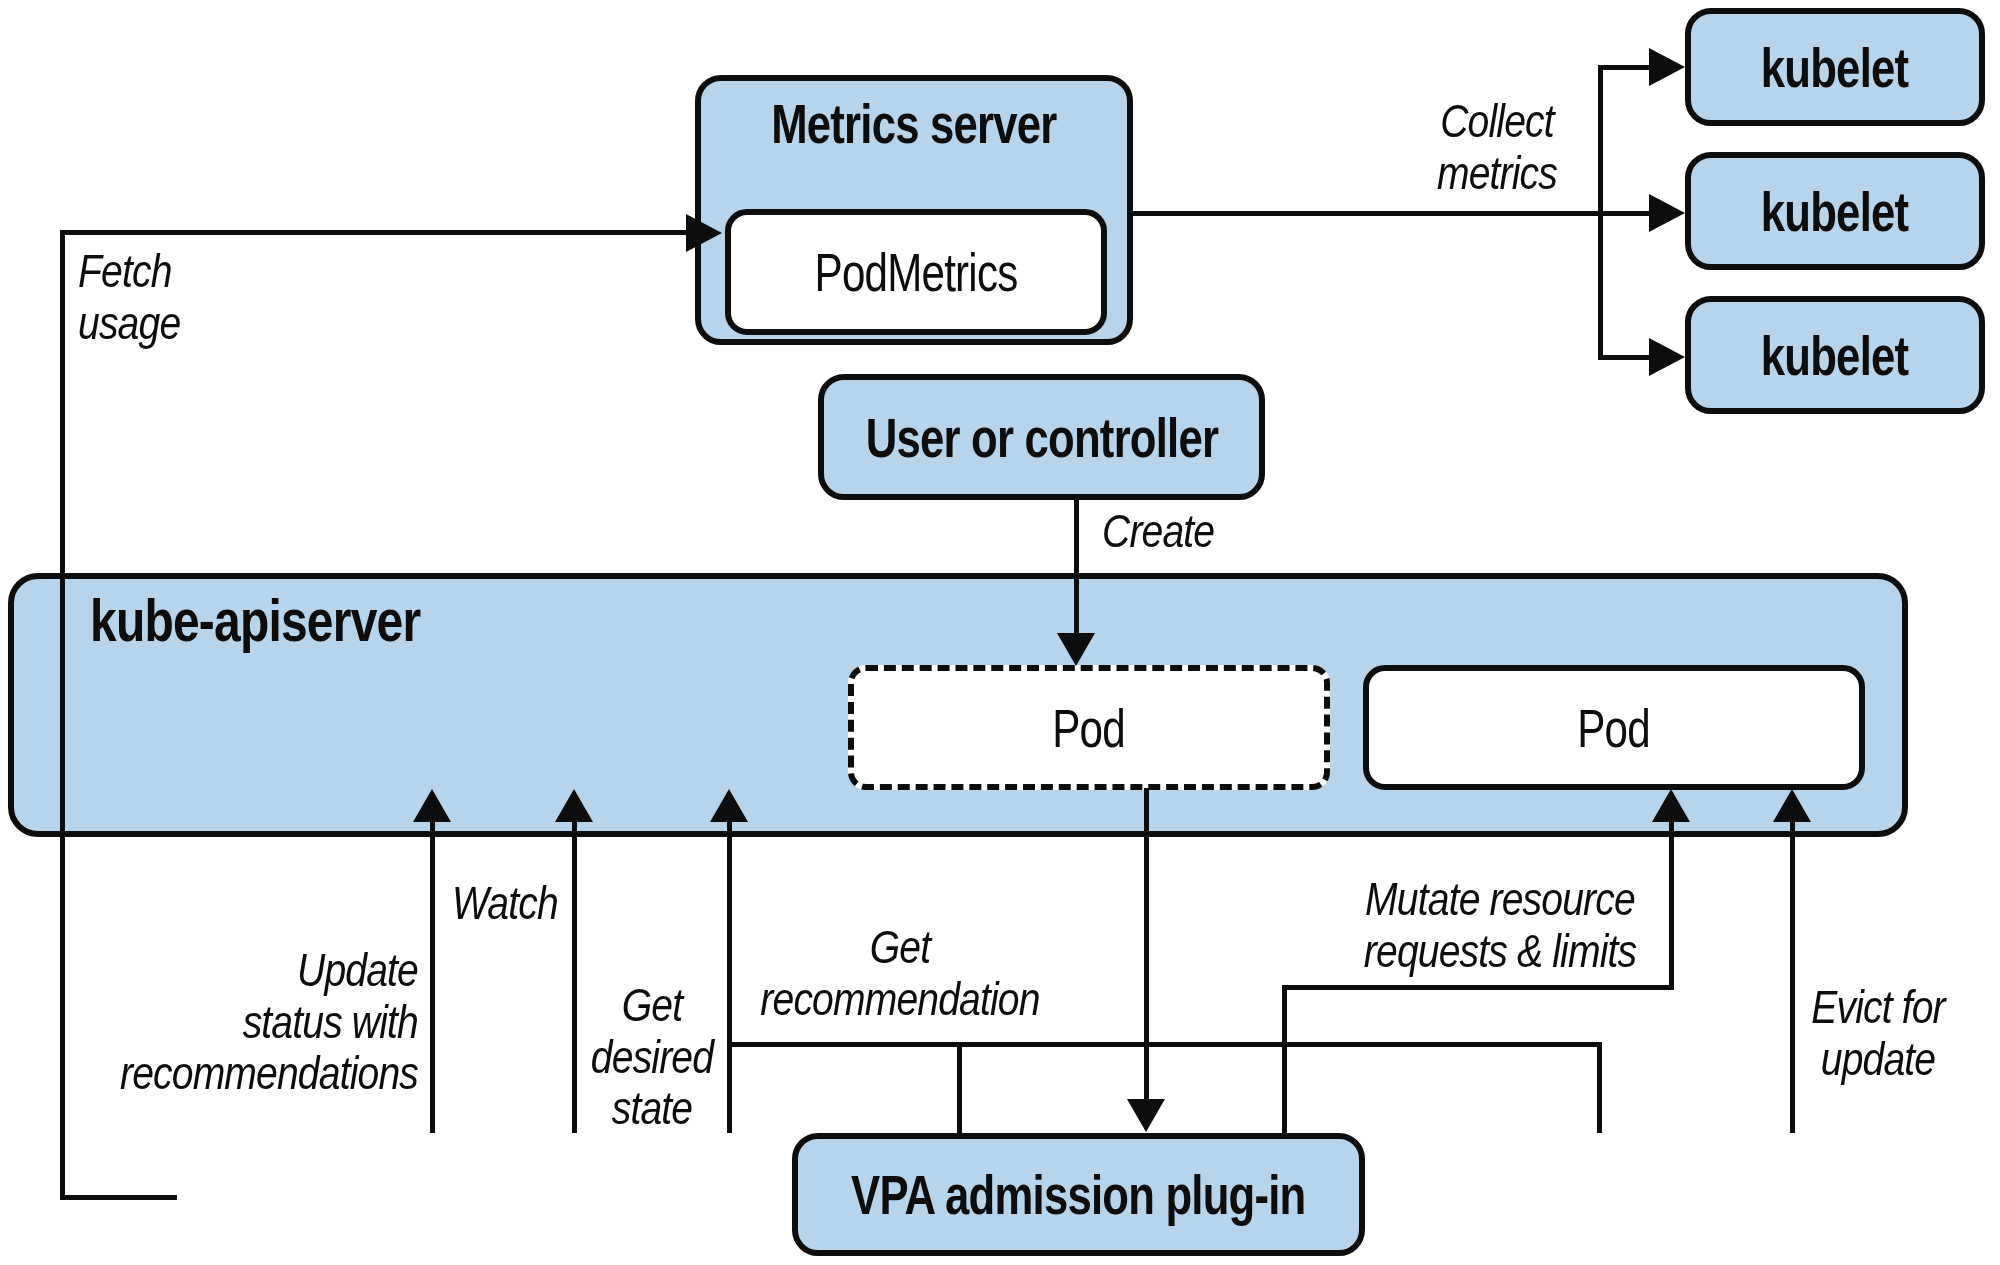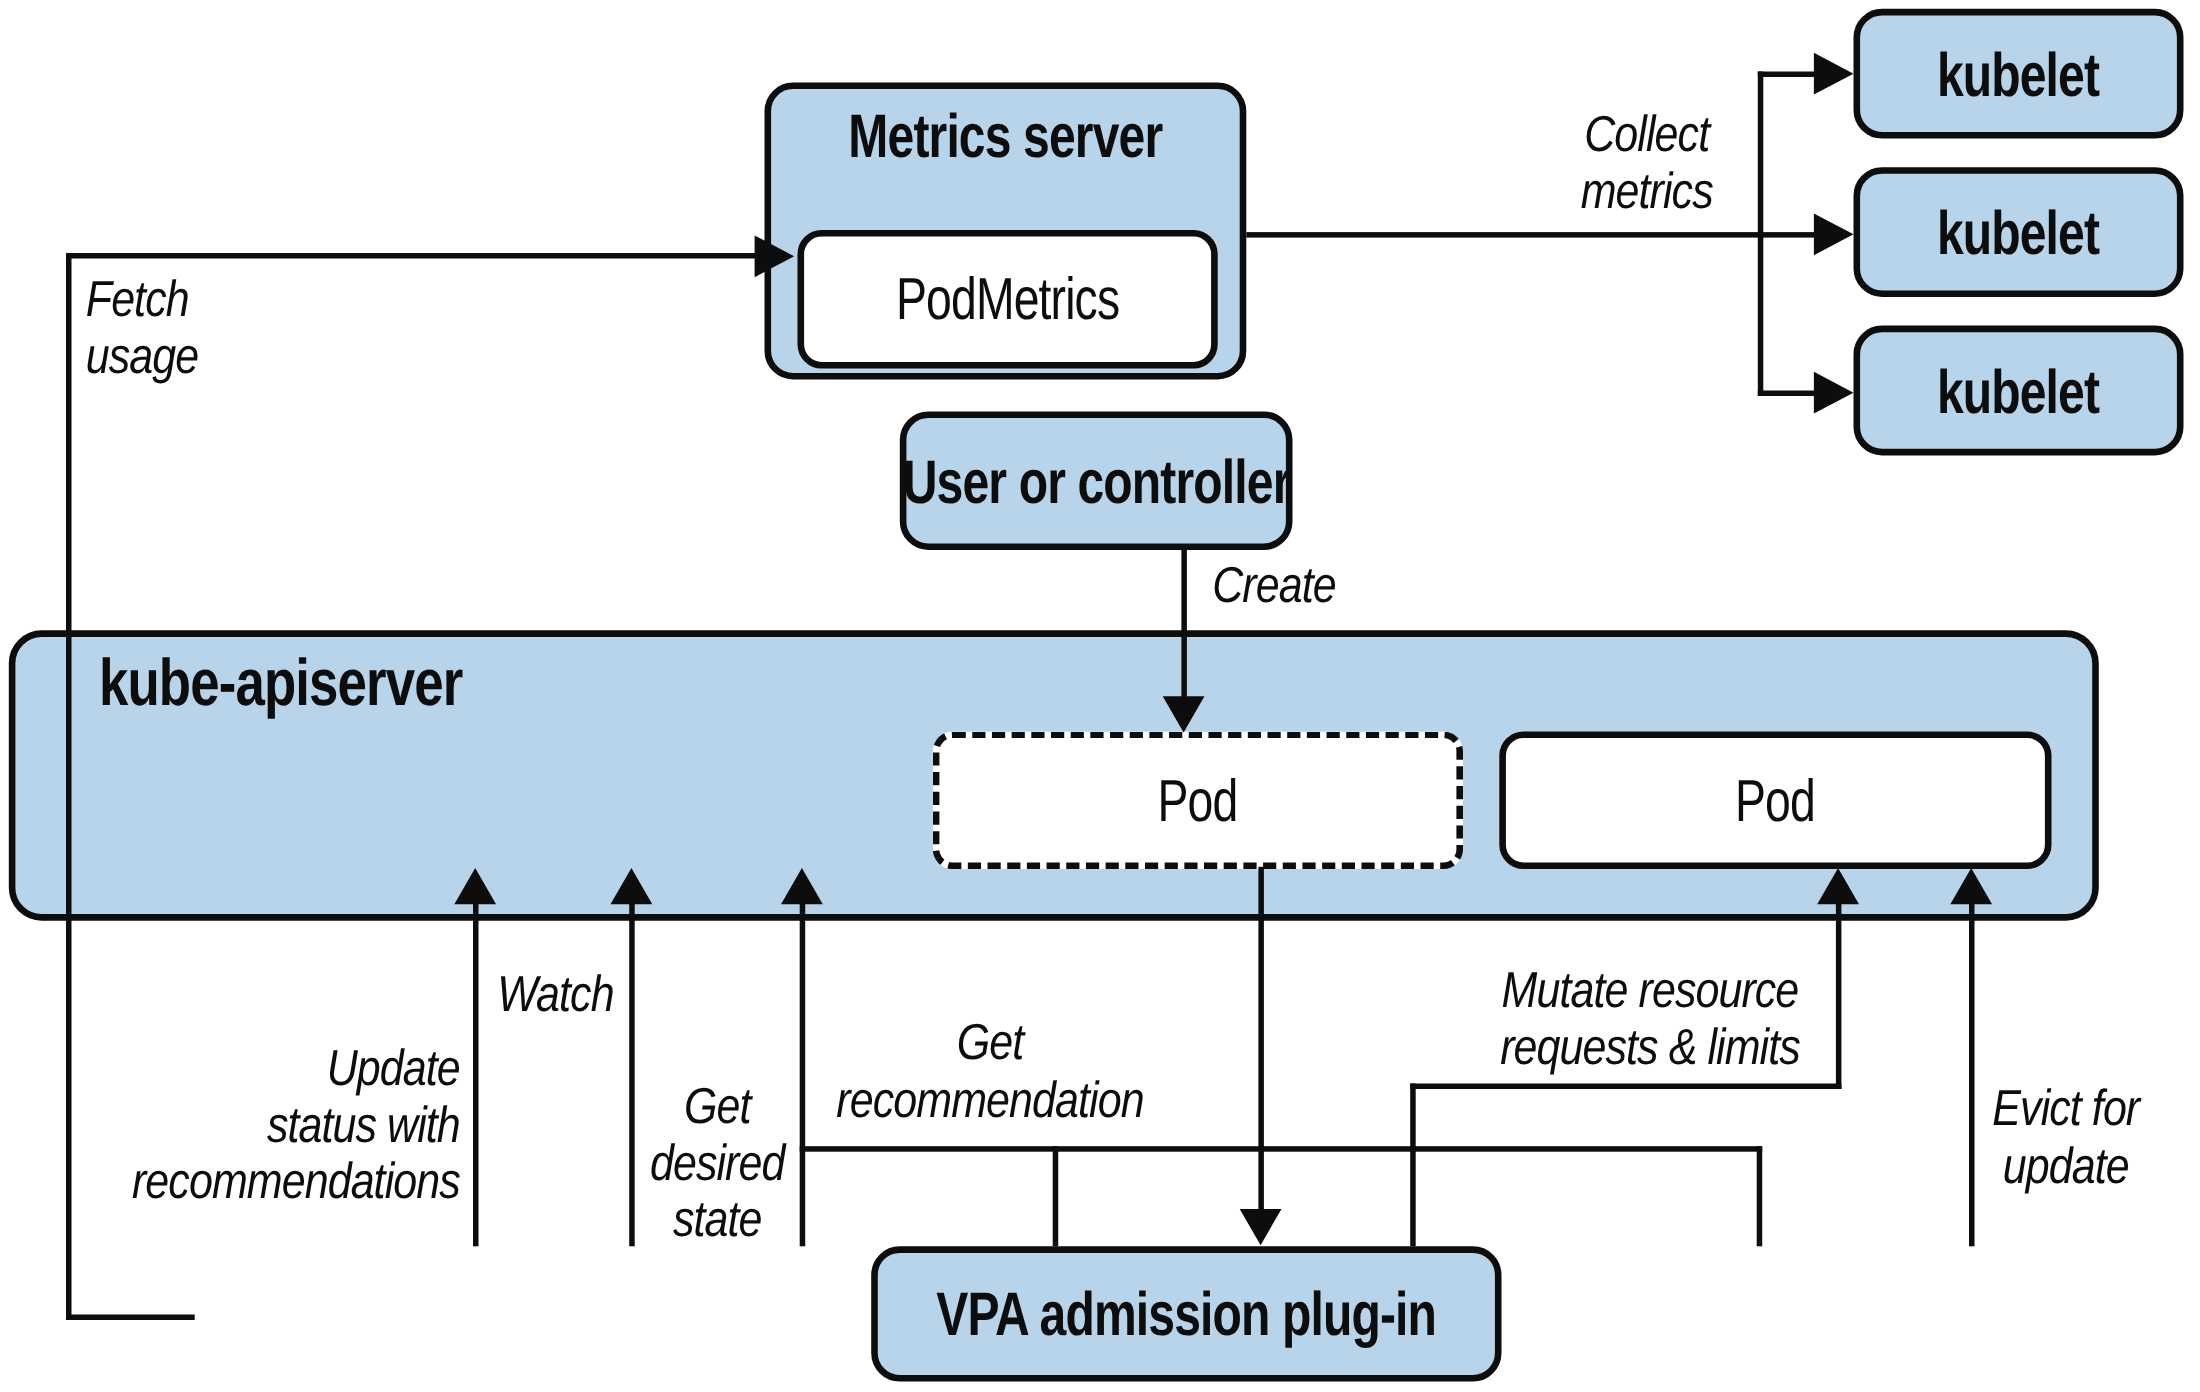--- a/index.html
+++ b/index.html
@@ -54,21 +54,21 @@
   <div class="box blue" style="left:1685px;top:8px;width:300px;height:118px;">
     <span class="node-title">kubelet</span>
   </div>
   <div class="box blue" style="left:1685px;top:152px;width:300px;height:118px;">
     <span class="node-title">kubelet</span>
   </div>
   <div class="box blue" style="left:1685px;top:296px;width:300px;height:118px;">
     <span class="node-title">kubelet</span>
   </div>
 
-  <div class="box blue" style="left:818px;top:374px;width:357px;height:126px;text-align:right;">
+  <div class="box blue" style="left:818px;top:374px;width:447px;height:126px;text-align:right;">
     <span class="node-title">User or controller</span>
   </div>
 
   <div class="box white dashed" style="left:848px;top:665px;width:482px;height:125px;border-radius:18px;">
     <span class="res-label">Pod</span>
   </div>
   <div class="box white" style="left:1363px;top:665px;width:502px;height:125px;">
     <span class="res-label">Pod</span>
   </div>
 

